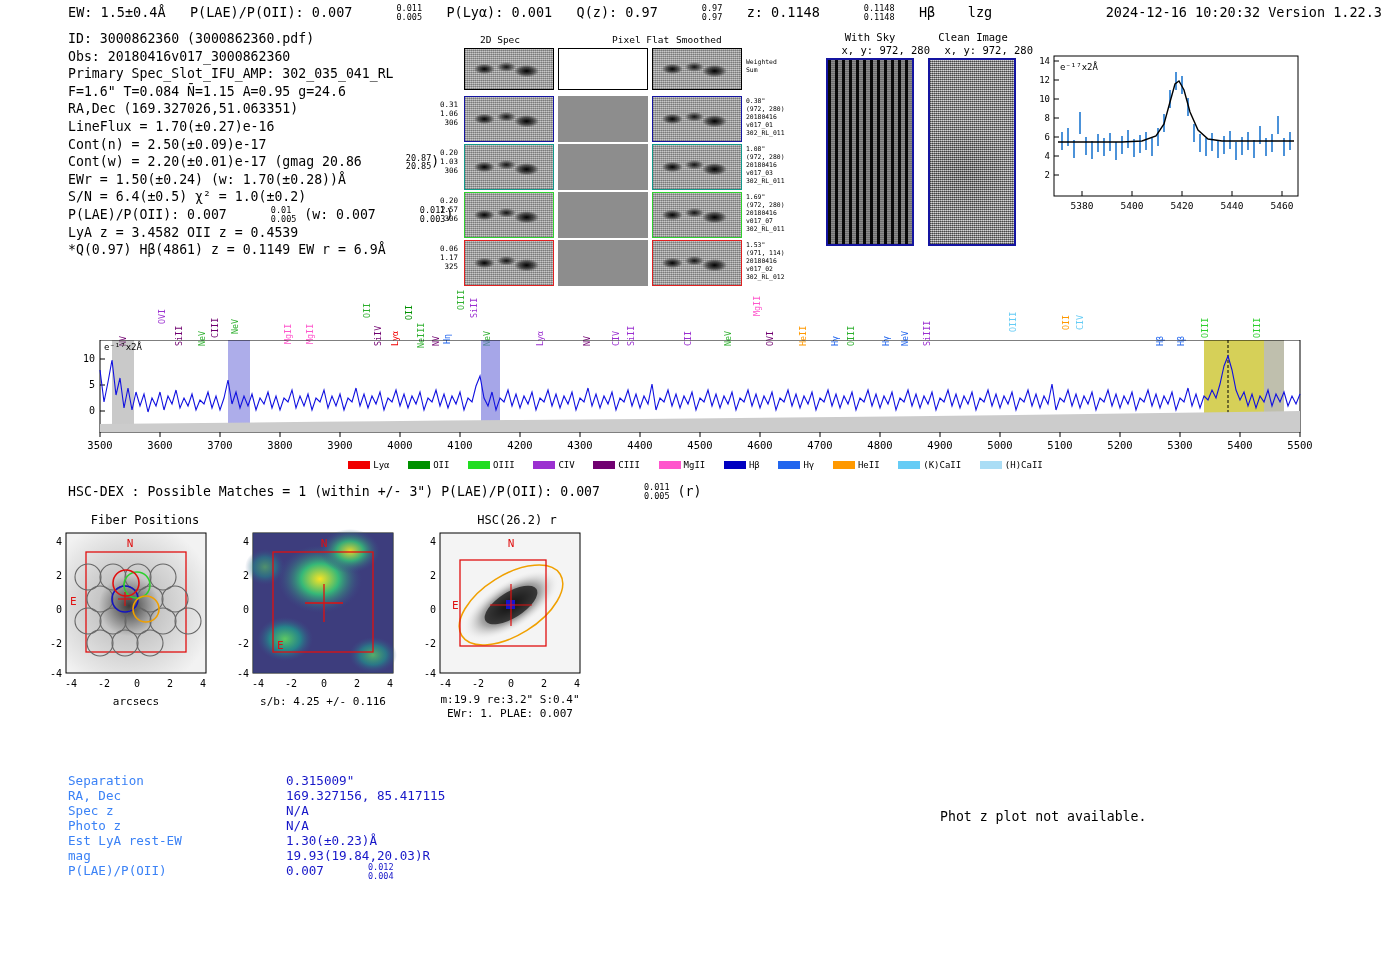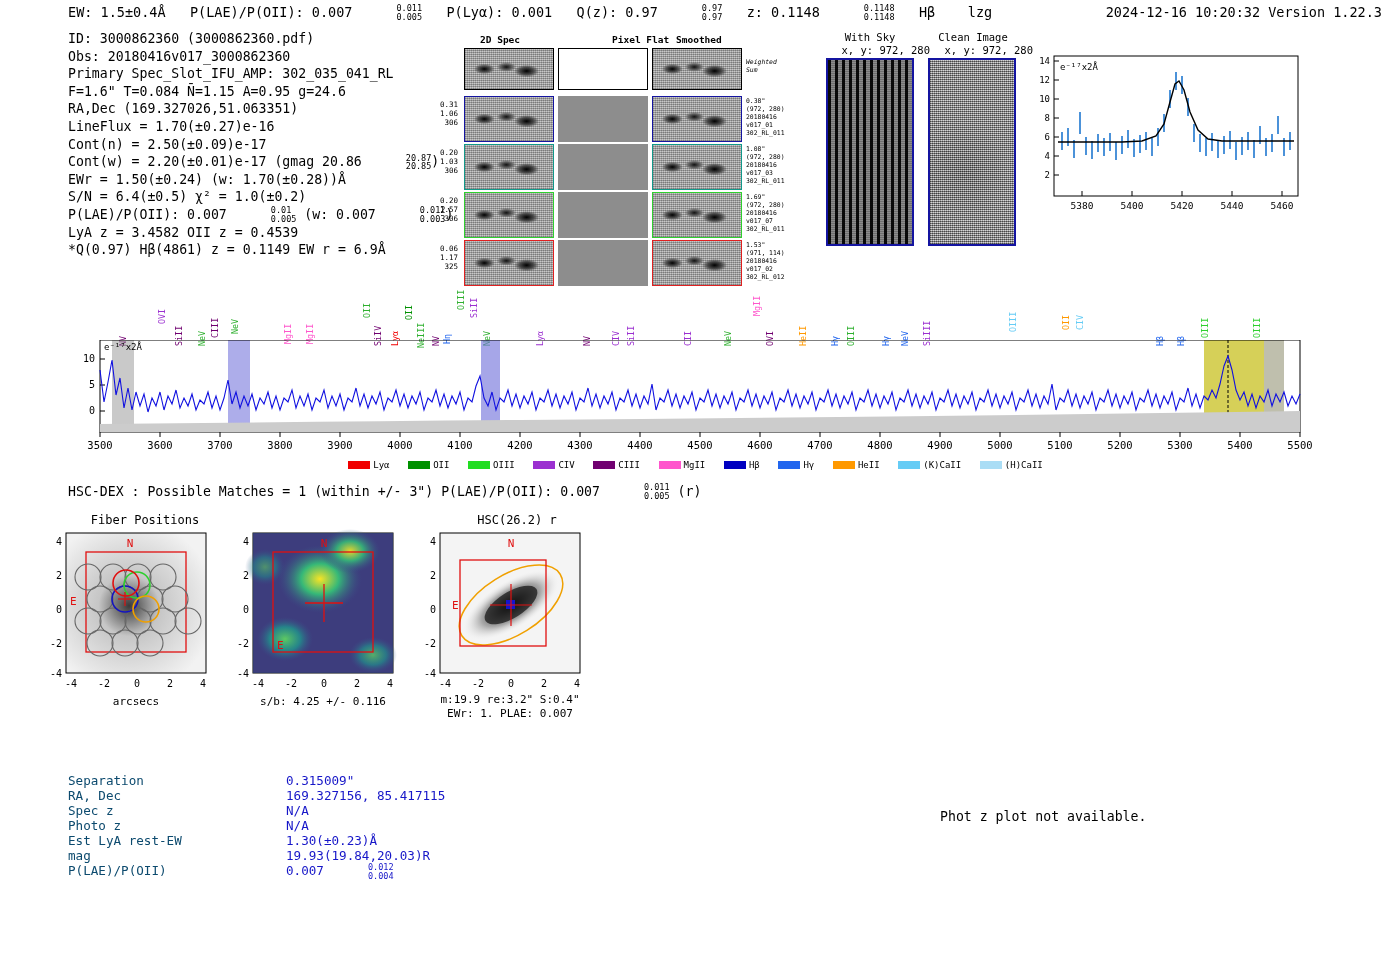--- a/index.html
+++ b/index.html
@@ -30,21 +30,21 @@
     position: absolute; left: 68px; top: 30px;
     font-size: 13.2px; line-height: 17.6px; white-space: nowrap;
   }
   #info-block div { height: 17.6px; }
 
   
   #twod-panel { position: absolute; left: 462px; top: 34px; width: 300px; }
   .twod-title-row {
     position: relative; height: 12px; font-size: 9.5px;
   }
-  .twod-title-row span { position: absolute; font-weight: bold; }
+  .twod-title-row span { position: absolute; }
   .strip-block { position: relative; }
   .noise-fine { background-image:
       repeating-linear-gradient(0deg, rgba(0,0,0,.26) 0 1px, rgba(255,255,255,.26) 1px 2px),
       repeating-linear-gradient(90deg, rgba(0,0,0,.24) 0 1px, rgba(255,255,255,.24) 1px 2px);
     background-color: #8f8f8f; }
   .blob { background:
       radial-gradient(ellipse 14px 7px at 22% 50%, #000 0%, #555 45%, rgba(120,120,120,0) 75%),
       radial-gradient(ellipse 12px 6px at 47% 45%, #111 0%, #666 50%, rgba(120,120,120,0) 80%),
       radial-gradient(ellipse 16px 8px at 70% 55%, #000 0%, #4a4a4a 45%, rgba(120,120,120,0) 78%),
       repeating-linear-gradient(0deg, rgba(0,0,0,.18) 0 1px, rgba(255,255,255,.18) 1px 2px),
@@ -79,21 +79,21 @@
   .legend-swatch { width: 22px; height: 8px; display: inline-block; margin-right: 3px; }
 
   
   #hscdex-line { position: absolute; left: 68px; top: 483px; font-size: 13.2px; white-space: nowrap; }
 
   .subplot-title { position: absolute; font-size: 12px; text-align: center; width: 160px; }
 
   
   #bottom-table { position: absolute; left: 68px; top: 773px; font-size: 12.6px; line-height: 15px; }
   #bottom-table .row { display: flex; height: 15px; }
-  #bottom-table .k { width: 218px; color: #0c4a6e; }
+  #bottom-table .k { width: 218px; color: #3b82f6; }
   #bottom-table .v { color: #1616c8; white-space: nowrap; }
   #photz-msg { position: absolute; left: 940px; top: 809px; font-size: 13.2px; }
 </style>
 </head>
 <body>
 
 <div class="page">
 
   <div id="header-line">
     <span>EW: 1.5±0.4Å</span>
@@ -133,21 +133,21 @@
     <div>*Q(0.97) Hβ(4861) z = 0.1149  EW r = 6.9Å</div>
   </div>
 
   <div id="twod-panel">
     <div class="twod-title-row">
       <span style="left:18px;">2D Spec</span>
       <span style="left:122px;padding-left:28px;">Pixel Flat</span>
       <span style="left:214px;">Smoothed</span>
     </div>
 
-    <div class="strip-block" style="position:relative;height:42px;margin-top:2px;font-style:italic;">
+    <div class="strip-block" style="position:relative;height:42px;margin-top:2px;">
       <div class="stripimg blob" style="left:2px;top:0;width:90px;height:42px;border:1px solid #000;"></div>
       <div class="stripimg flat-white" style="left:96px;top:0;width:90px;height:42px;border:1px solid #000;"></div>
       <div class="stripimg blob" style="left:190px;top:0;width:90px;height:42px;border:1px solid #000;"></div>
       <div class="lab-right" style="left:284px;top:10px;width:46px;">
         <div>Weighted</div>
         <div>Sum</div>
       </div>
     </div>
 
     <div style="position:relative;height:46px;margin-top:6px;">

